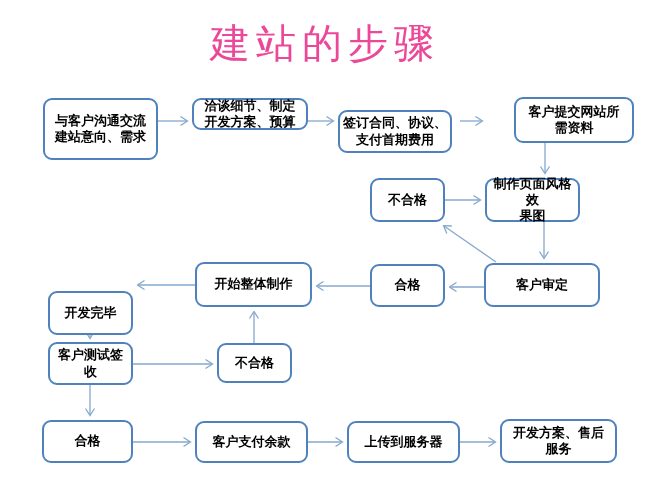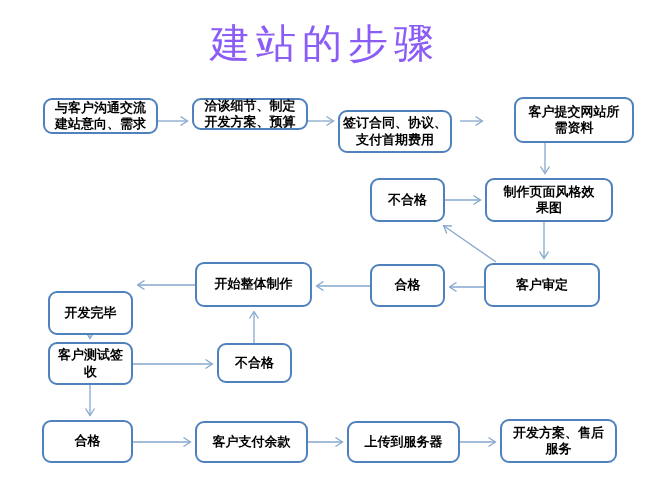--- a/index.html
+++ b/index.html
@@ -18,21 +18,21 @@
   .diagram-title {
     position: absolute;
     left: 0;
     top: 16px;
     width: 650px;
     text-align: center;
     font-family: Liberation Sans, sans-serif;
     font-weight: 400;
     font-size: 40px;
     letter-spacing: 6px;
-    color: #8b5cf6;
+    color: #ec4899;
     white-space: nowrap;
   }
   .edges-layer {
     position: absolute;
     left: 0;
     top: 0;
     width: 650px;
     height: 478px;
     pointer-events: none;
   }
@@ -81,35 +81,35 @@
       <line x1="90" y1="307" x2="90" y2="338" marker-end="url(#arrowhead)"></line>
       <line x1="133" y1="364" x2="212" y2="364" marker-end="url(#arrowhead)"></line>
       <line x1="254" y1="343" x2="254" y2="312" marker-end="url(#arrowhead)"></line>
       <line x1="90" y1="385" x2="90" y2="415" marker-end="url(#arrowhead)"></line>
       <line x1="133" y1="442" x2="190" y2="442" marker-end="url(#arrowhead)"></line>
       <line x1="308" y1="442" x2="342" y2="442" marker-end="url(#arrowhead)"></line>
       <line x1="460" y1="442" x2="495" y2="442" marker-end="url(#arrowhead)"></line>
     </g>
   </svg>
 
-  <div class="flow-node" style="left:43px;  top:98px;  width:115px; height:36px;text-align:center;">与客户沟通交流
+  <div class="flow-node" style="left:43px;  top:98px;  width:115px; height:62px;text-align:center;">与客户沟通交流
 建站意向、需求</div>
 
   <div class="flow-node" style="left:192px; top:98px;  width:116px; height:32px;">洽谈细节、制定
 开发方案、预算</div>
 
   <div class="flow-node" style="left:338px; top:110px;  width:114px; height:43px;">签订合同、协议、
 支付首期费用</div>
 
   <div class="flow-node" style="left:487px; top:97px;  width:120px; height:46px;margin-left:27px;">客户提交网站所
 需资料</div>
 
   <div class="flow-node" style="left:370px; top:178px; width:75px;  height:44px;">不合格</div>
 
-  <div class="flow-node" style="left:485px; top:178px; width:128px; height:44px;">制作页面风格效
+  <div class="flow-node" style="left:485px; top:178px; width:95px; height:44px;">制作页面风格效
 果图</div>
 
   <div class="flow-node" style="left:48px;  top:263px; width:85px;  height:44px;margin-top:28px;">开发完毕</div>
 
   <div class="flow-node" style="left:195px; top:262px; width:117px; height:45px;">开始整体制作</div>
 
   <div class="flow-node" style="left:370px; top:264px; width:75px;  height:43px;">合格</div>
 
   <div class="flow-node" style="left:484px; top:263px; width:116px; height:44px;">客户审定</div>
 

